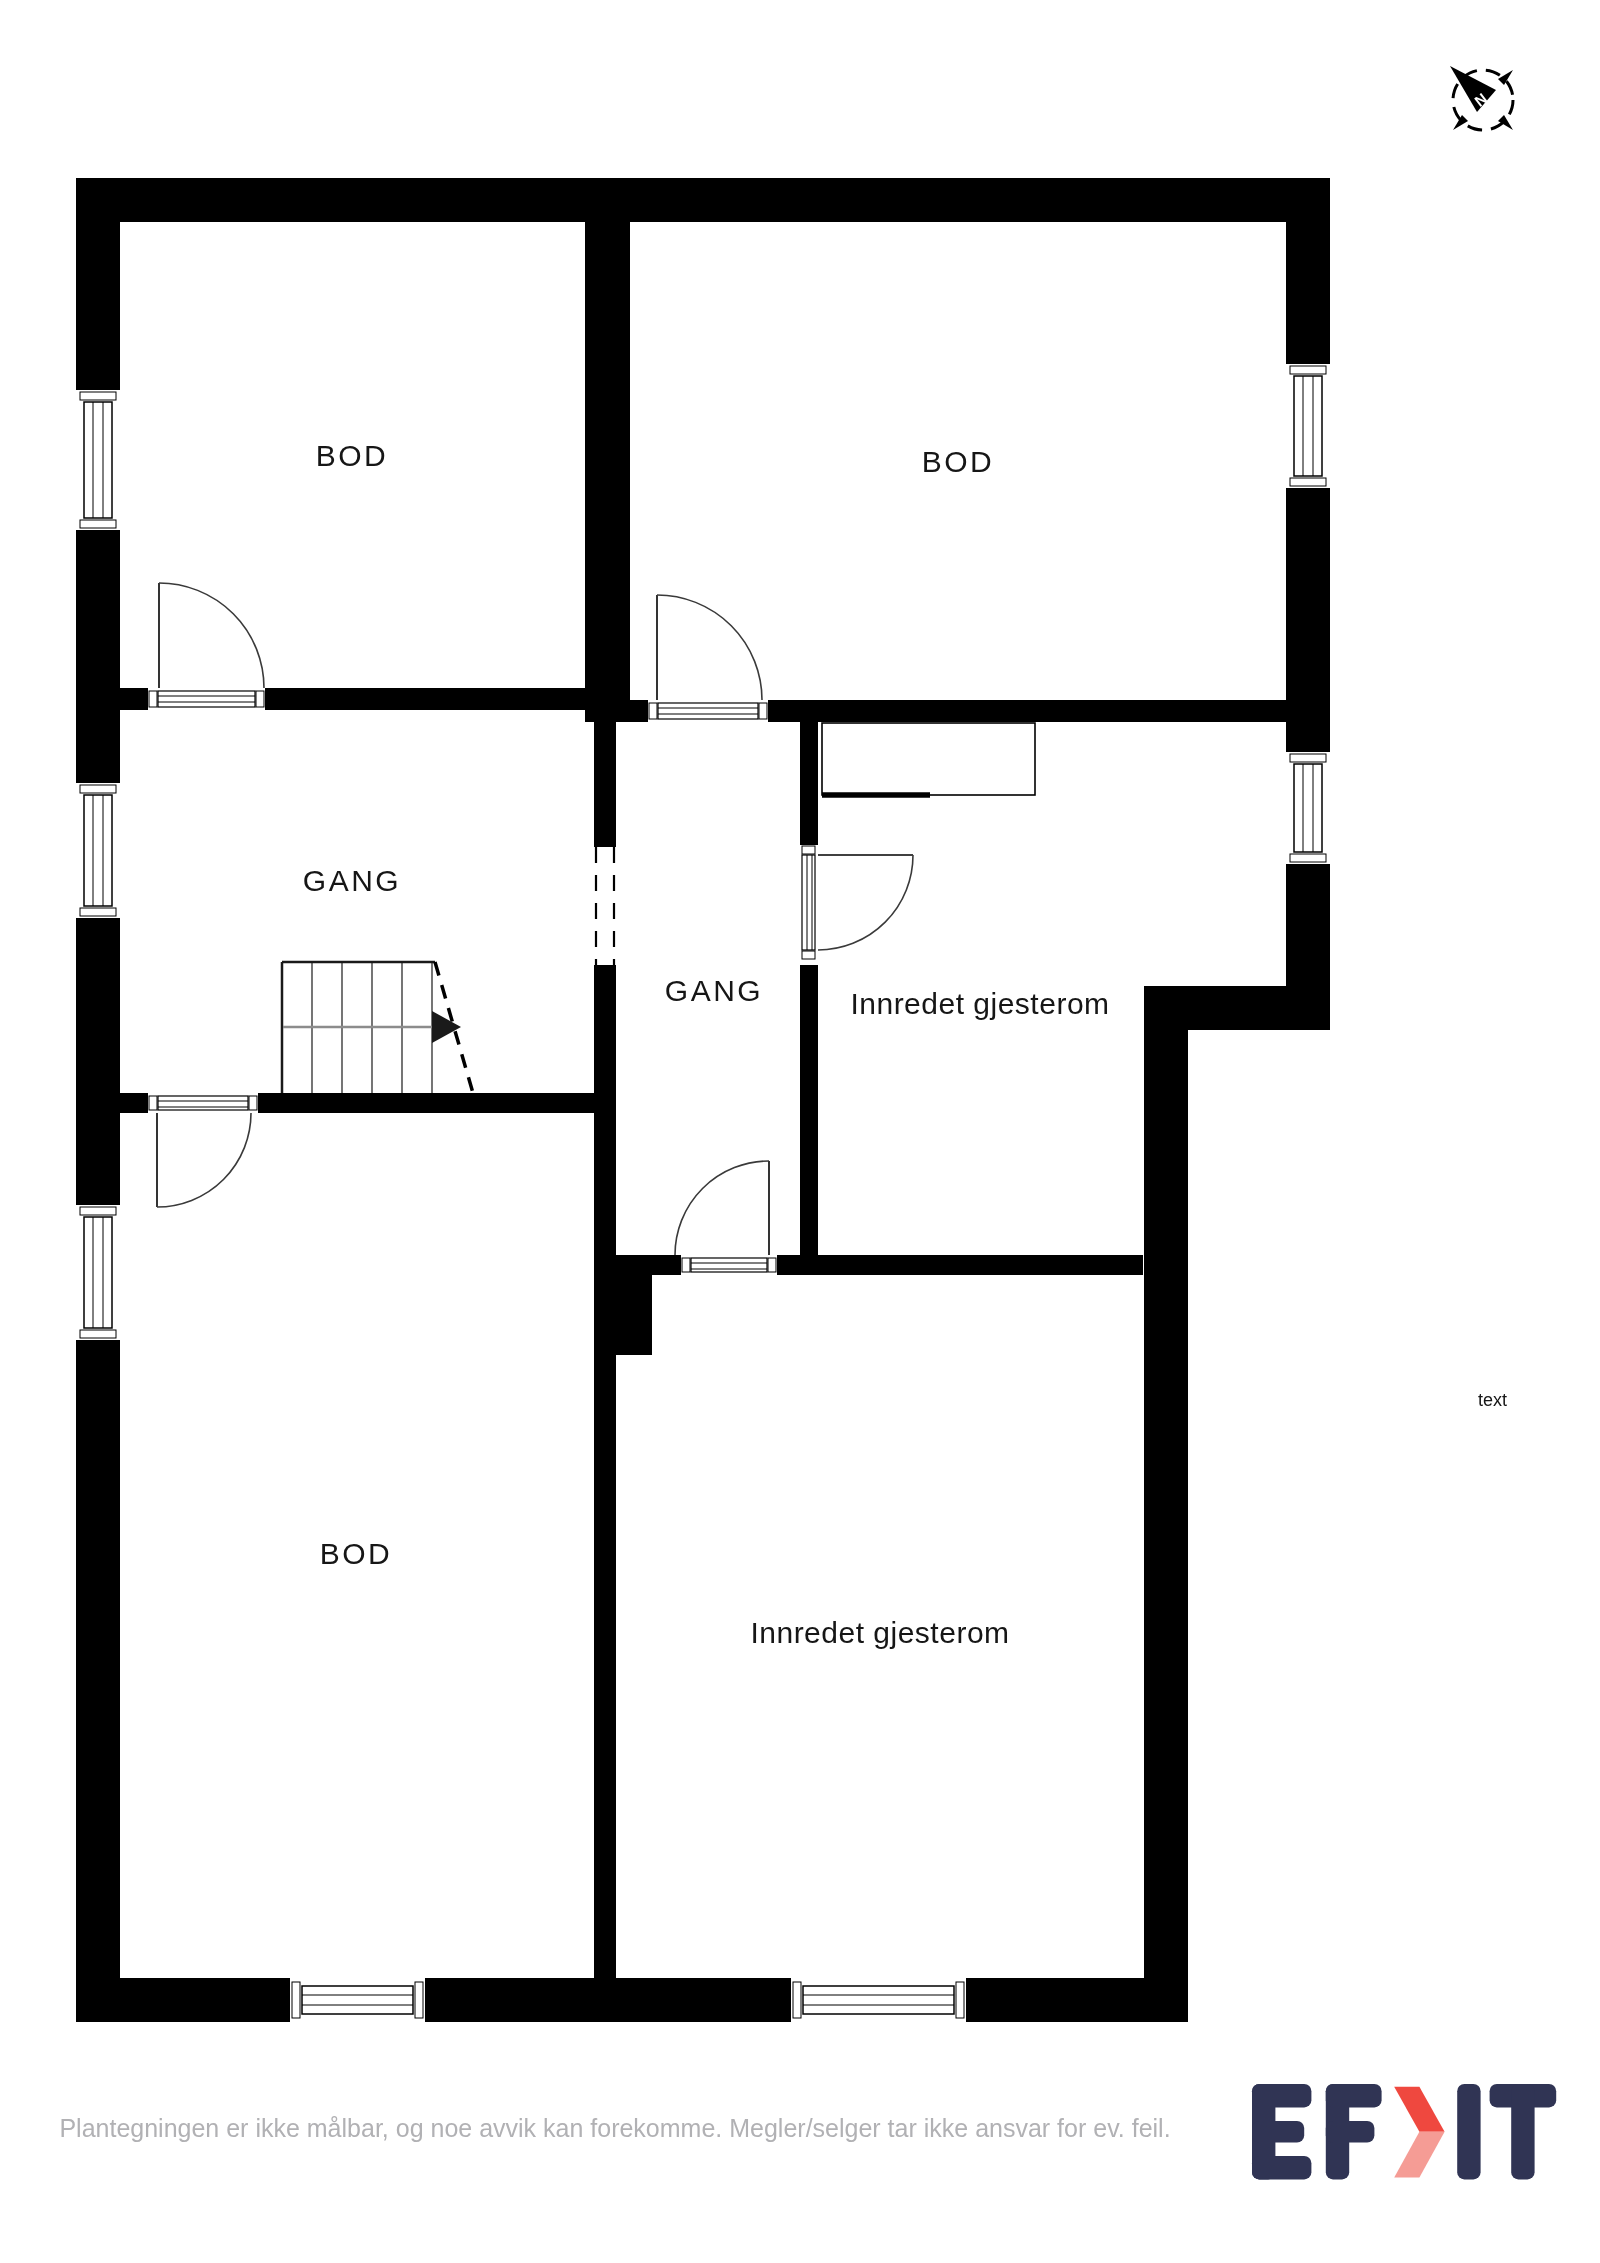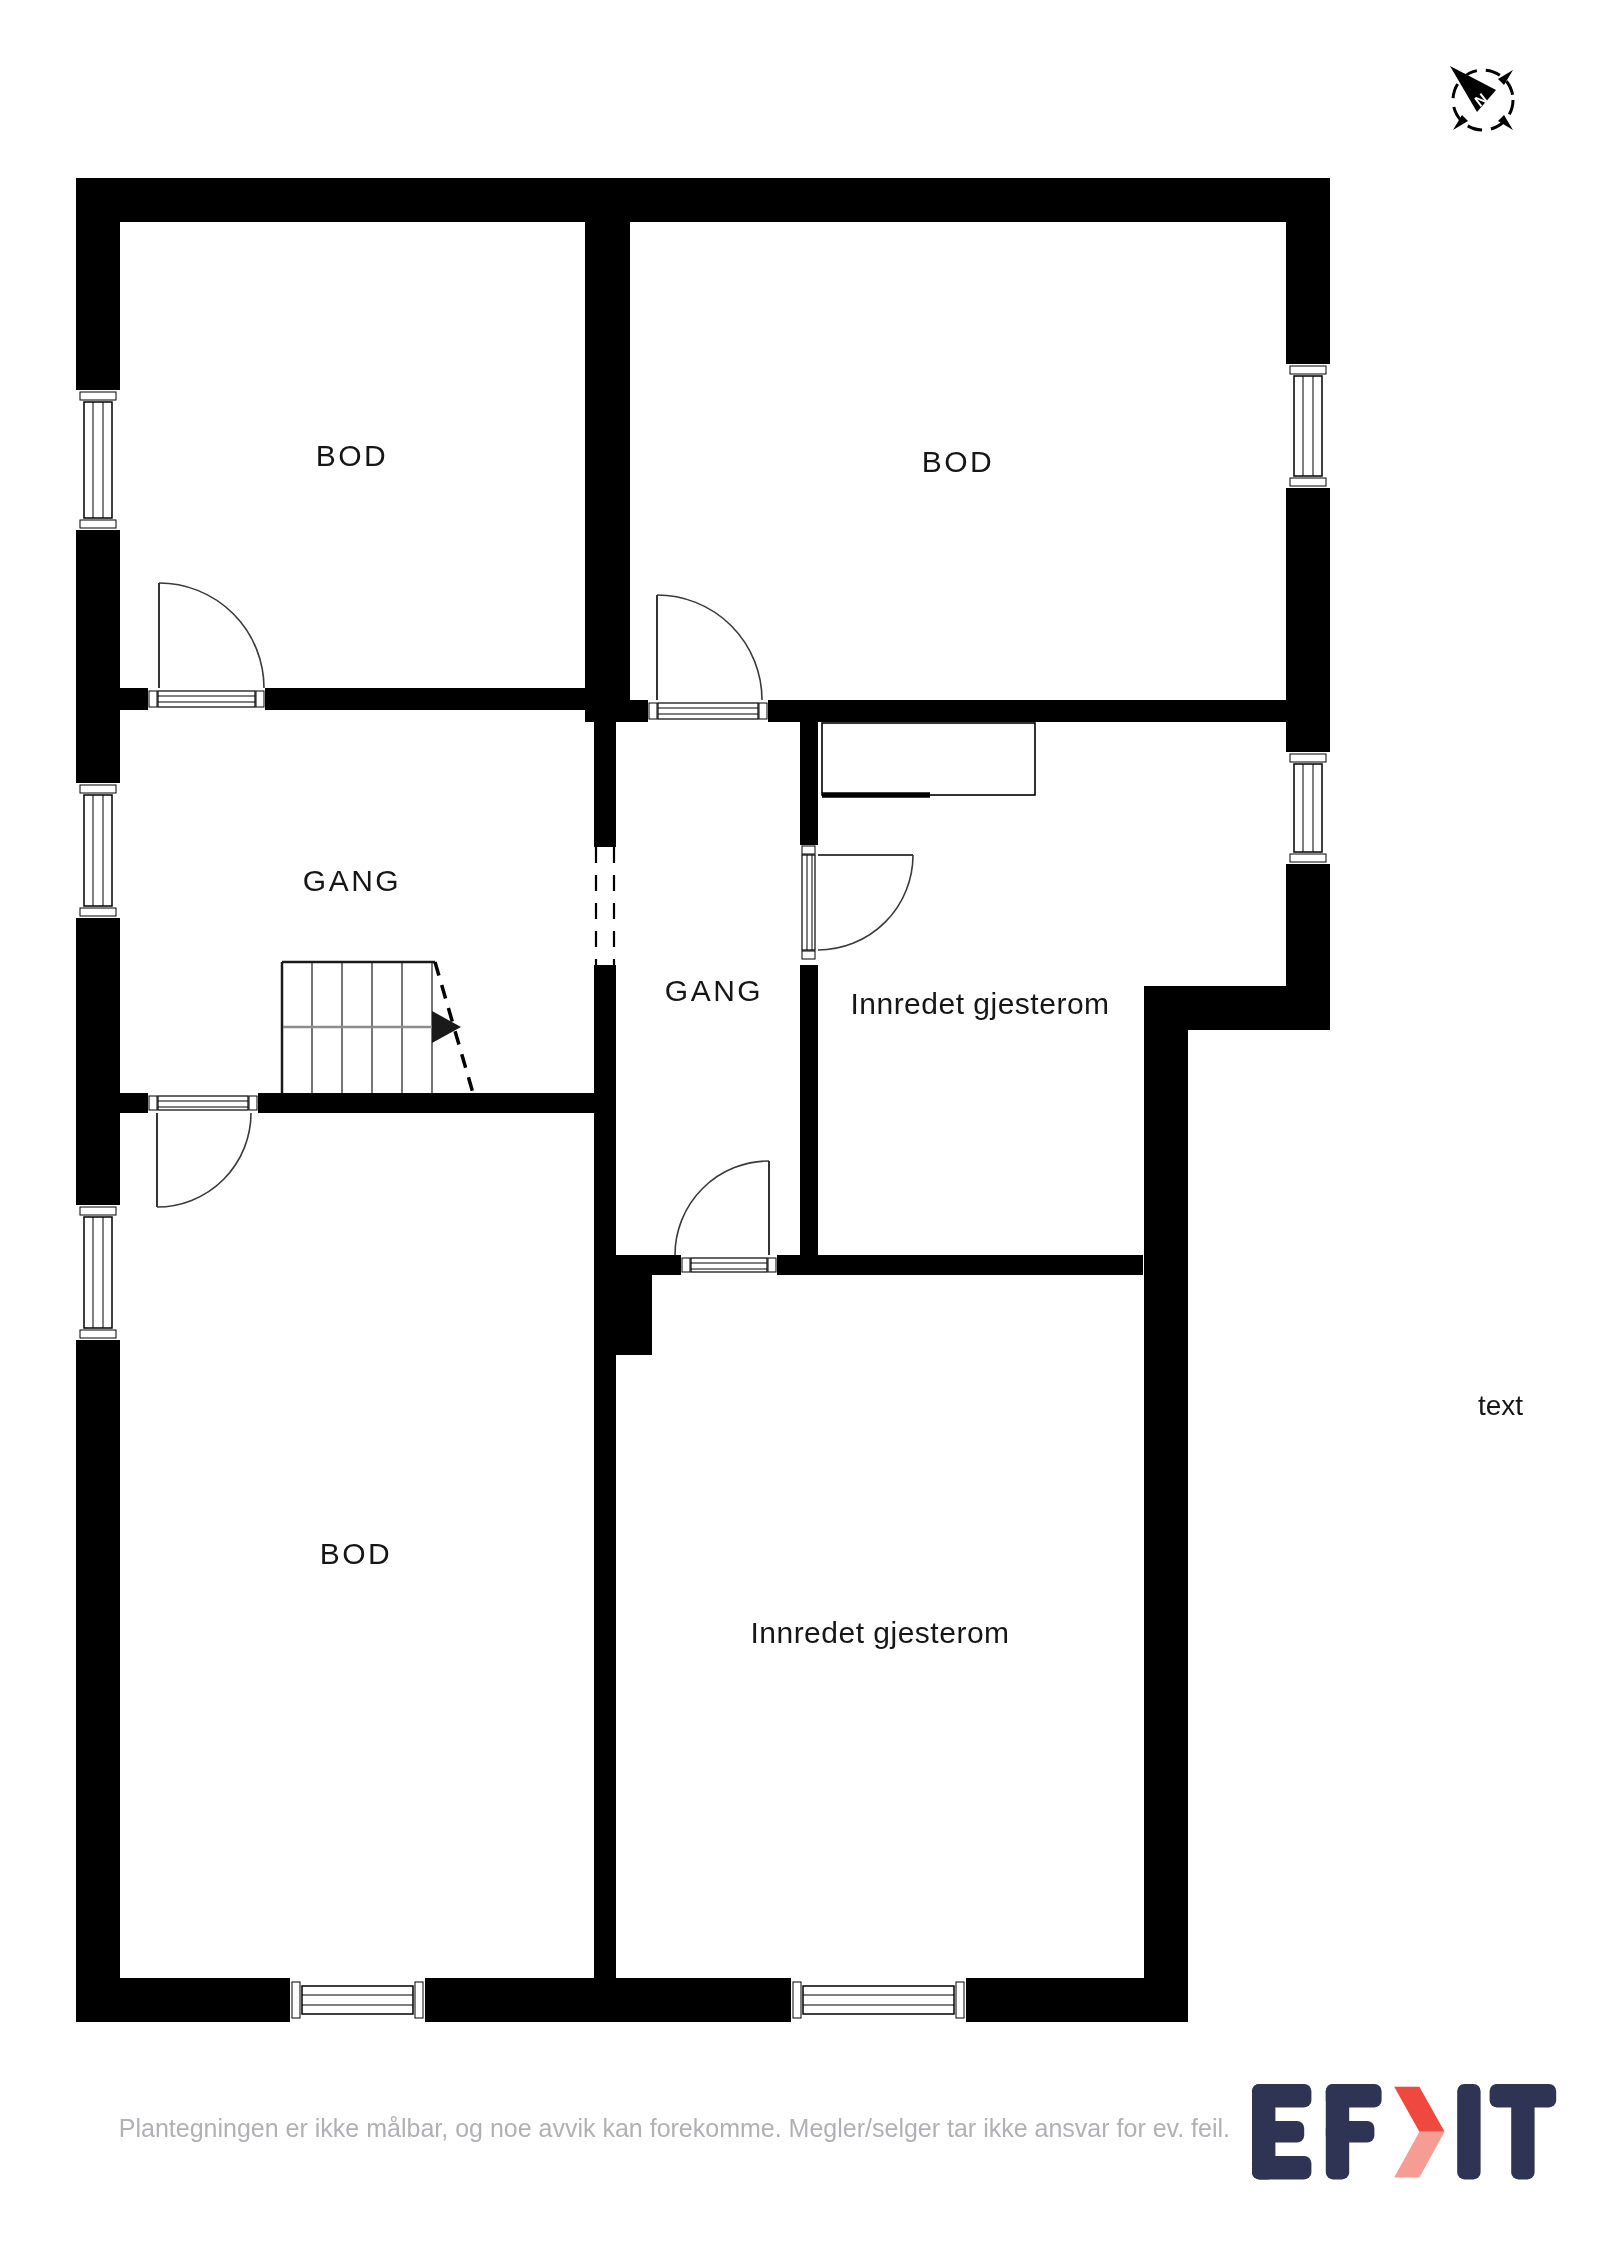--- a/index.html
+++ b/index.html
@@ -14,25 +14,25 @@
   .room-label{
     font-family:"Liberation Sans", sans-serif;
     font-size:30px;letter-spacing:2.5px;fill:#161616;
   }
   .room-label-long{
     font-family:"Liberation Sans", sans-serif;
     font-size:30px;letter-spacing:0.5px;fill:#161616;
   }
   .annotation-text{
     position:absolute;left:1478px;top:1390px;
-    font-size:28px;color:#161616;white-space:nowrap;
+    font-size:18px;color:#161616;white-space:nowrap;
   }
   .disclaimer{
     position:absolute;left:0;top:2112px;width:1230px;
-    text-align:right;color:#b1b1b4;font-size:25px;line-height:33px;
+    text-align:center;color:#b1b1b4;font-size:25px;line-height:33px;
   }
   .logo{position:absolute;left:1250px;top:2082px;width:320px;height:110px;}
   .compass-n{font-family:"Liberation Sans", sans-serif;font-size:15px;font-weight:bold;fill:#ffffff;}
 </style>
 </head>
 <body>
 
 <div class="canvas">
 
   <svg class="plan-svg" width="1600" height="2263" viewBox="0 0 1600 2263">

